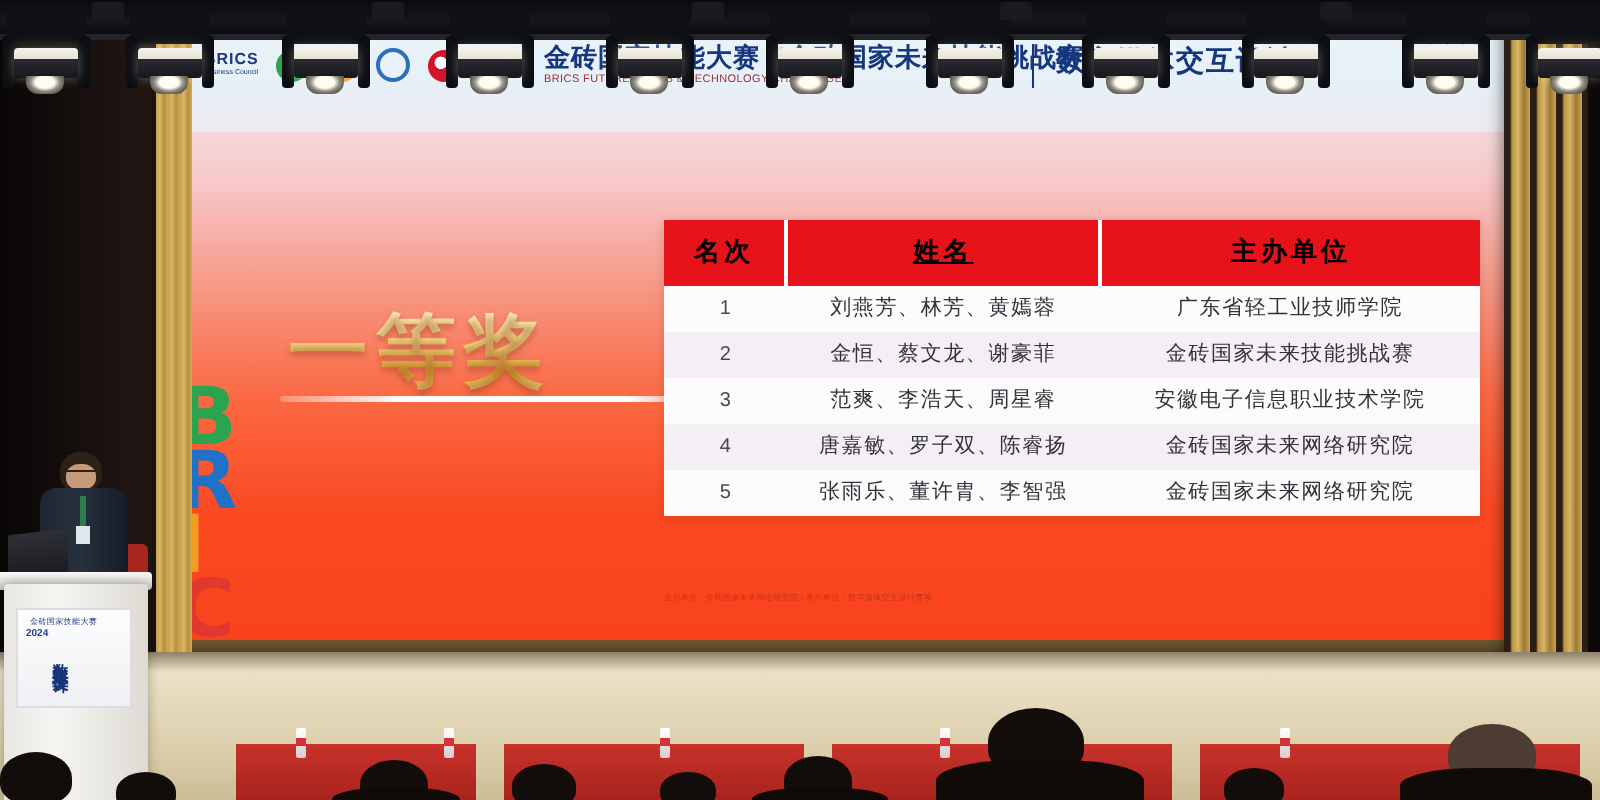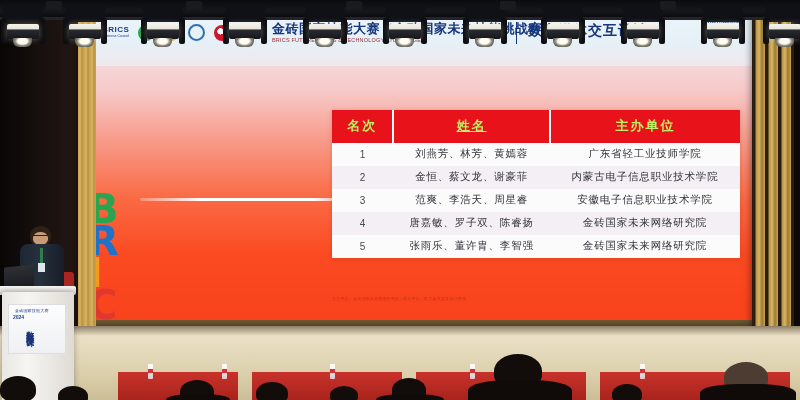--- a/index.html
+++ b/index.html
@@ -154,21 +154,21 @@
 
   
   .result-table {
     position: absolute; left: 236px; top: 102px;
     width: 408px;
     border-collapse: collapse;
     box-shadow: 0 1px 5px rgba(120,30,10,.20);
   }
   .result-table th {
     background: #e8121a;
-    color: #bef264;
+    color: #000000;
     font-size: 13px;
     font-weight: bold;
     padding: 7px 0 8px 0;
     letter-spacing: 2px;
     border-left: 2px solid #ffffff;
     border-right: 2px solid #ffffff;
   }
   .result-table th:first-child { border-left: none; }
   .result-table th:last-child  { border-right: none; }
   .result-table td {
@@ -392,40 +392,41 @@
     </div>
 
     <div class="brics-vert">
       <span style="color:#2aa44f">B</span>
       <span style="color:#1f72c8">R</span>
       <span style="color:#f29c1f">I</span>
       <span style="color:#e0372f">C</span>
       <span style="color:#f4d22c">S</span>
     </div>
 
+    <div class="award-title">一等奖</div>
     <div class="award-underline"></div>
 
     <table class="result-table">
       <thead>
         <tr>
           <th class="col-rank">名次</th>
           <th class="col-name">姓名</th>
           <th class="col-org">主办单位</th>
         </tr>
       </thead>
       <tbody>
         <tr>
           <td class="rank">1</td>
           <td>刘燕芳、林芳、黄嫣蓉</td>
           <td>广东省轻工业技师学院</td>
         </tr>
         <tr>
           <td class="rank">2</td>
           <td>金恒、蔡文龙、谢豪菲</td>
-          <td>内蒙古电子信息职业技术学院</td>
+          <td>金砖国家未来技能挑战赛</td>
         </tr>
         <tr>
           <td class="rank">3</td>
           <td>范爽、李浩天、周星睿</td>
           <td>安徽电子信息职业技术学院</td>
         </tr>
         <tr>
           <td class="rank">4</td>
           <td>唐嘉敏、罗子双、陈睿扬</td>
           <td>金砖国家未来网络研究院</td>

